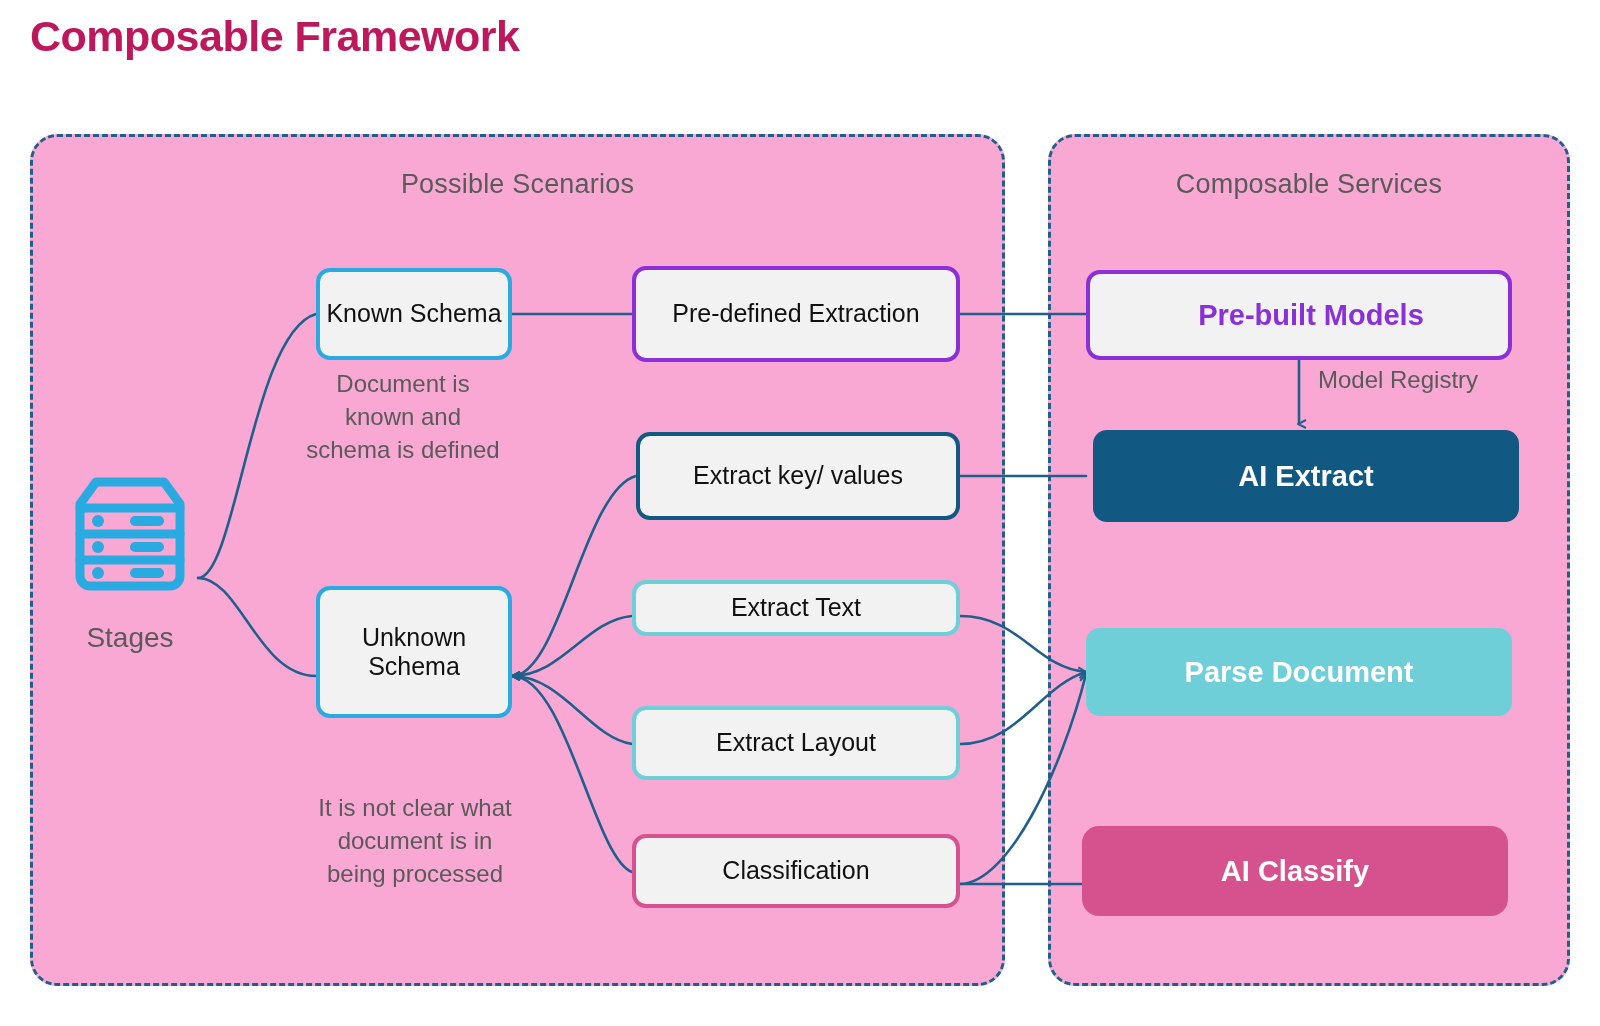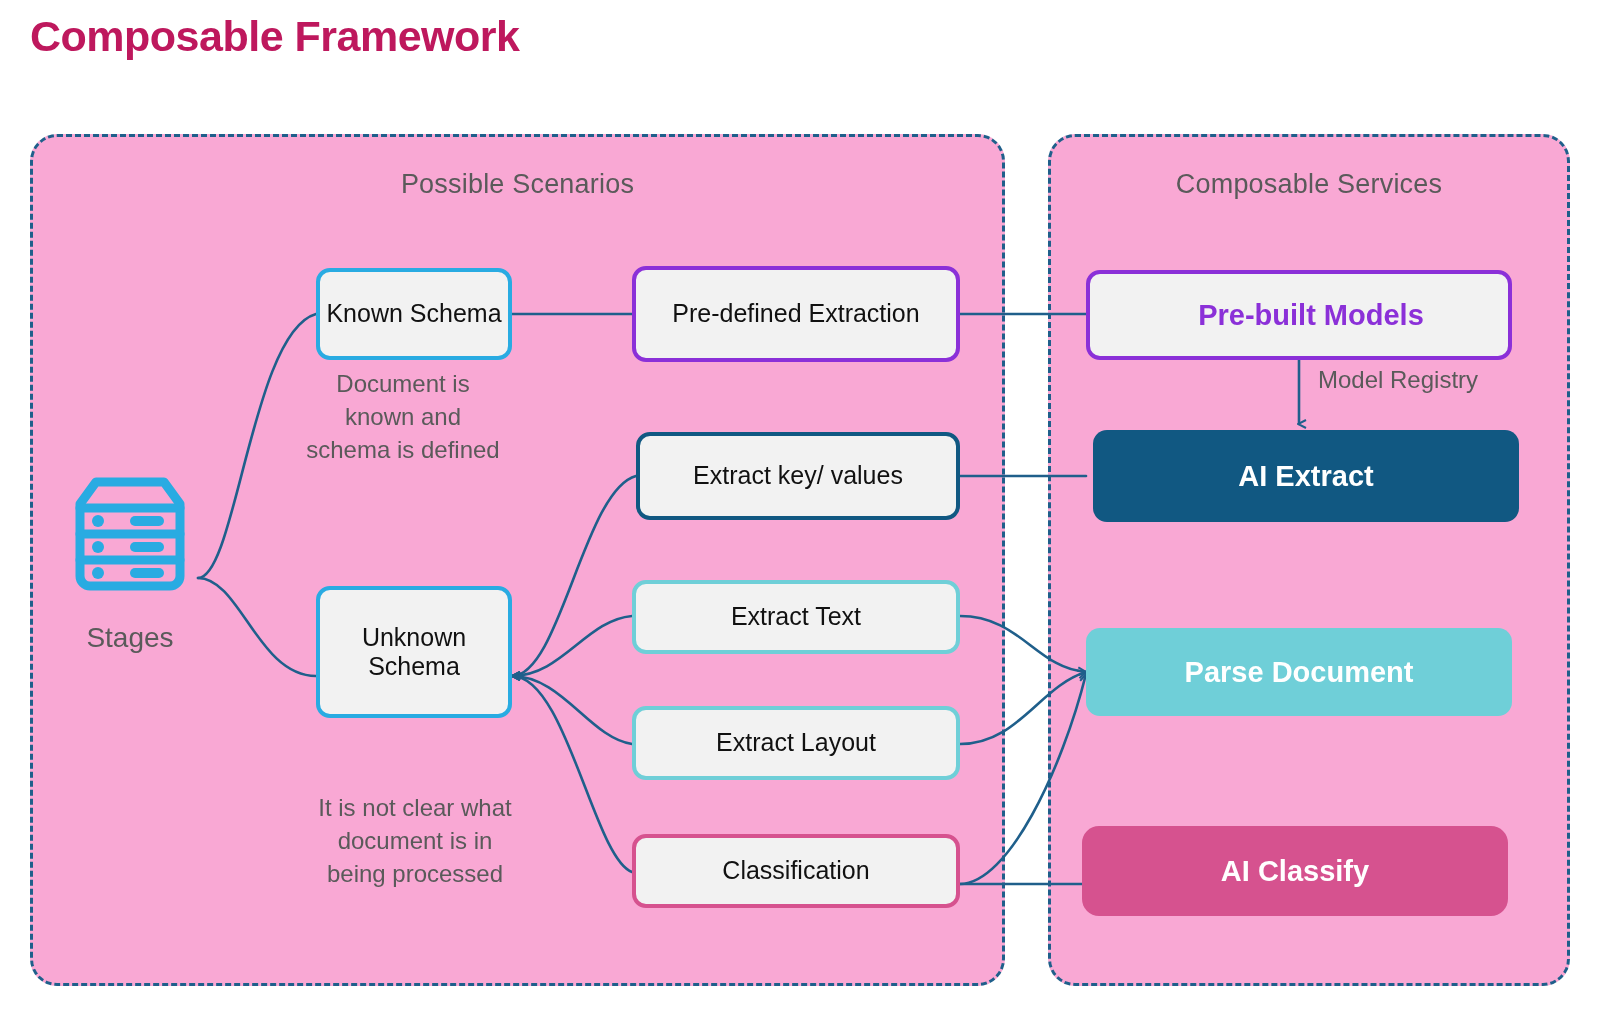--- a/index.html
+++ b/index.html
@@ -86,21 +86,21 @@
   .fill-turq { background: #6fcfd8; }
   .fill-pink { background: #d6528f; border-radius: 17px; }
 
   
   #node-known-schema   { left: 316px; top: 268px; width: 196px; height: 92px; }
   #node-unknown-schema { left: 316px; top: 586px; width: 196px; height: 132px; }
 
   
   #node-predefined   { left: 632px; top: 266px; width: 328px; height: 96px; text-align: center; }
   #node-extract-kv   { left: 636px; top: 432px; width: 324px; height: 88px; }
-  #node-extract-text { left: 632px; top: 580px; width: 328px; height: 74px; }
+  #node-extract-text { left: 632px; top: 580px; width: 328px; height: 56px; }
   #node-extract-lay  { left: 632px; top: 706px; width: 328px; height: 74px; }
   #node-classify     { left: 632px; top: 834px; width: 328px; height: 74px; }
 
   
   #node-prebuilt     { left: 1086px; top: 270px; width: 426px; height: 90px; padding-left: 24px; }
   #node-ai-extract   { left: 1086px; top: 430px; width: 426px; height: 92px; margin-left: 7px; }
   #node-parse-doc    { left: 1086px; top: 628px; width: 426px; height: 88px; }
   #node-ai-classify  { left: 1082px; top: 826px; width: 426px; height: 90px; }
 
   

